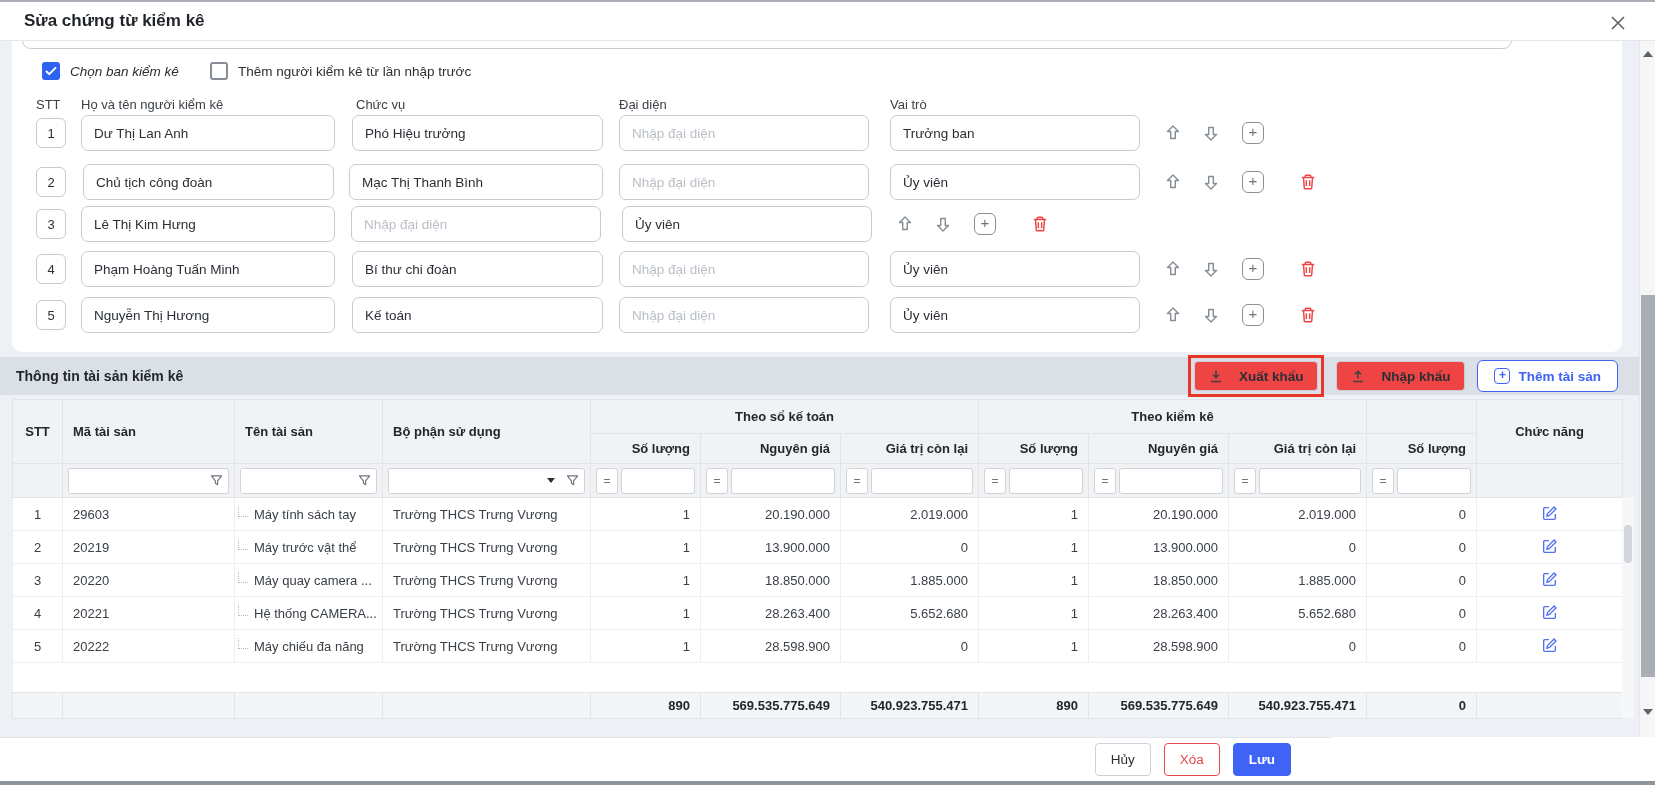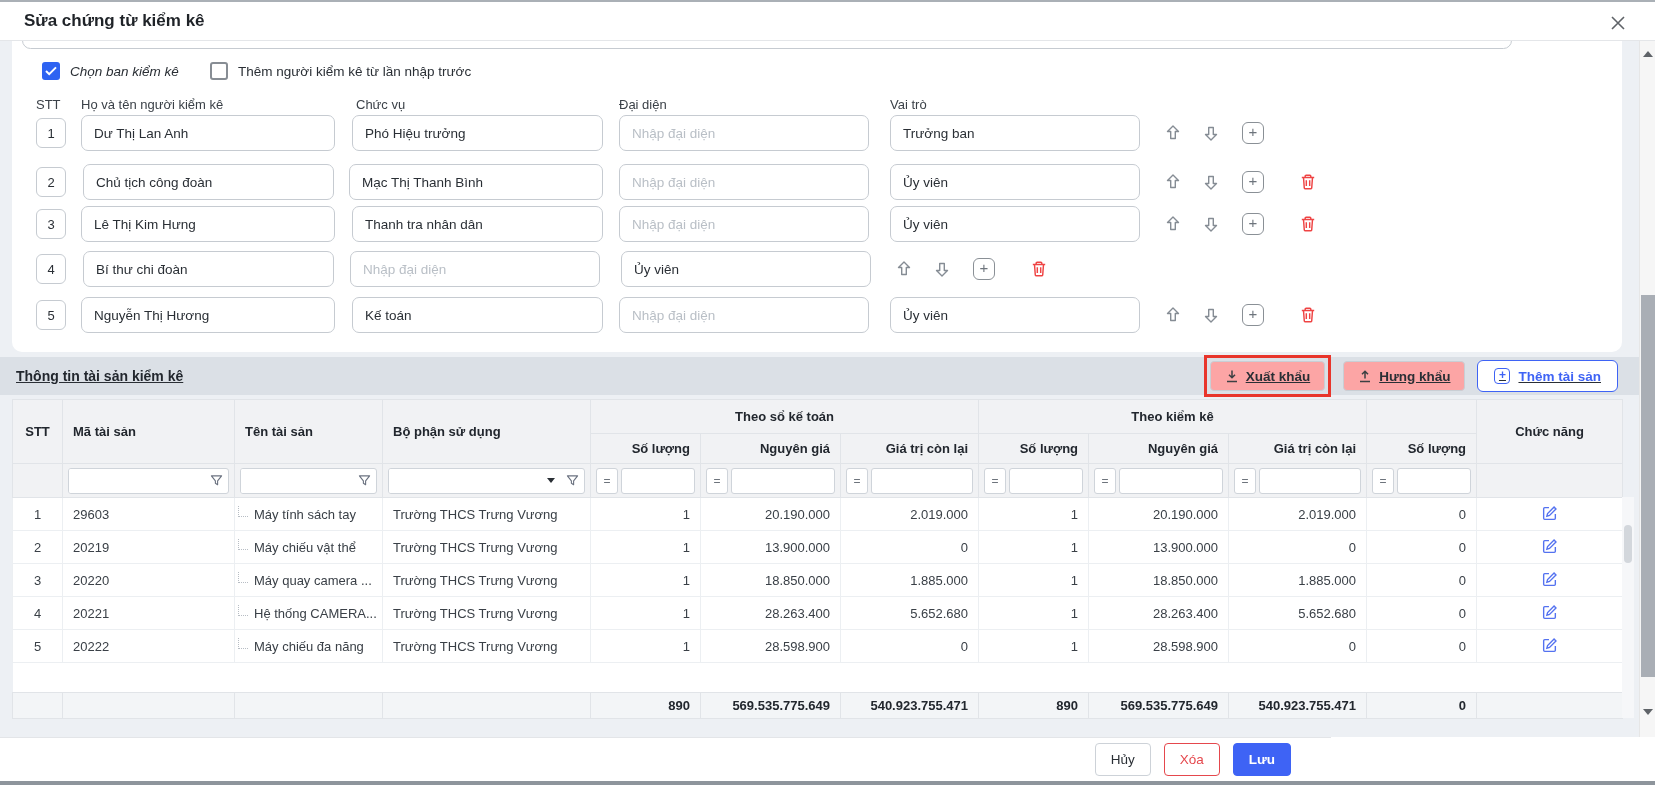--- a/index.html
+++ b/index.html
@@ -48,26 +48,26 @@
   .inp.pos  { margin-left:17px; width:251px; }
   .inp.rep  { margin-left:16px; width:250px; }
   .inp.role { margin-left:21px; width:250px; }
   .icon-btn { width:22px; height:22px; display:flex; align-items:center; justify-content:center; cursor:pointer; }
   .ml-up { margin-left:22px; } .ml-dn { margin-left:16px; } .ml-pl { margin-left:20px; } .ml-tr { margin-left:33px; }
   .plus-box { width:22px; height:22px; border:1.5px solid #8a9096; border-radius:6px; color:#6d747c;
     font-size:15px; line-height:18px; text-align:center; cursor:pointer; }
 
   
   .section-bar { position:absolute; left:0; top:357px; width:1639px; height:38px; background:#dbe0e6;
-    display:flex; align-items:center; z-index:2;text-decoration:underline; }
+    display:flex; align-items:center; z-index:2; }
   .section-title { margin-left:16px; font-size:14px; font-weight:700; color:#22272e; }
   .bar-buttons { margin-left:auto; margin-right:21px; display:flex; align-items:center; gap:12px; }
   .red-wrap { border:3px solid #e8352b; padding:3px; display:flex; }
-  .btn-light { height:30px; background:#fca5a5; border:1px solid #c9ced4; border-radius:4px; display:flex;
-    align-items:center; gap:7px; padding:0 14px; font-size:13.5px; font-weight:600; color:#2a2f35; cursor:pointer; white-space:nowrap; }
+  .btn-light { height:30px; background:#ef4444; border:1px solid #c9ced4; border-radius:4px; display:flex;
+    align-items:center; gap:16px; padding:0 14px; font-size:13.5px; font-weight:600; color:#2a2f35; cursor:pointer; white-space:nowrap; }
   .btn-add { height:32px; background:#fff; border:1px solid #3e63f5; border-radius:6px; display:flex;
     align-items:center; gap:8px; padding:0 16px; font-size:13.5px; font-weight:600; color:#3e63f5; cursor:pointer; white-space:nowrap; }
   .plus-sq { width:16px; height:16px; border:1.5px solid #3e63f5; border-radius:4px; color:#3e63f5;
     font-size:12px; line-height:13px; text-align:center; font-weight:700; }
 
   
   .asset-table { position:absolute; left:12px; top:399px; width:1610px; border-collapse:collapse;
     table-layout:fixed; font-size:13px; z-index:1; }
   .asset-table th { background:#f1f2f4; border:1px solid #e1e4e8; font-weight:700; color:#22272e; }
   .asset-table tr.gh th { height:34px; }
@@ -197,21 +197,20 @@
     <span class="icon-btn ml-tr">
         <svg width="18" height="18" viewBox="0 0 16 16" fill="none" stroke="#ef4444" stroke-width="1.3">
           <path d="M2.5 4h11M5.5 4V2.8a.8.8 0 0 1 .8-.8h3.4a.8.8 0 0 1 .8.8V4M4 4l.7 9.3a1 1 0 0 0 1 .7h4.6a1 1 0 0 0 1-.7L12 4M6.5 6.5v5M9.5 6.5v5"></path>
         </svg>
       </span>
   </div>
 
   <div class="mrow m2">
     <div class="stt-box">3</div>
     <input class="inp name" value="Lê Thị Kim Hưng" style="">
-    <input class="inp pos" value="Thanh tra nhân dân" style="">
     <input class="inp rep" placeholder="Nhập đại diện" style="">
     <input class="inp role" value="Ủy viên" style="">
     <span class="icon-btn ml-up">
         <svg width="20" height="20" viewBox="0 0 20 20" fill="none" stroke="#858c94" stroke-width="1.4" stroke-linejoin="round">
           <path d="M10 3l5.5 5.5h-3.2v7H7.7v-7H4.5z"></path>
         </svg>
       </span>
     <span class="icon-btn ml-dn">
         <svg width="20" height="20" viewBox="0 0 20 20" fill="none" stroke="#858c94" stroke-width="1.4" stroke-linejoin="round">
           <path d="M10 17l-5.5-5.5h3.2v-7h4.6v7h3.2z"></path>
@@ -222,20 +221,21 @@
       </span>
     <span class="icon-btn ml-tr">
         <svg width="18" height="18" viewBox="0 0 16 16" fill="none" stroke="#ef4444" stroke-width="1.3">
           <path d="M2.5 4h11M5.5 4V2.8a.8.8 0 0 1 .8-.8h3.4a.8.8 0 0 1 .8.8V4M4 4l.7 9.3a1 1 0 0 0 1 .7h4.6a1 1 0 0 0 1-.7L12 4M6.5 6.5v5M9.5 6.5v5"></path>
         </svg>
       </span>
   </div>
 
   <div class="mrow m3">
     <div class="stt-box">4</div>
+    <input class="inp name" value="Phạm Hoàng Tuấn Minh" style="">
     <input class="inp pos" value="Bí thư chi đoàn" style="">
     <input class="inp rep" placeholder="Nhập đại diện" style="">
     <input class="inp role" value="Ủy viên" style="">
     <span class="icon-btn ml-up">
         <svg width="20" height="20" viewBox="0 0 20 20" fill="none" stroke="#858c94" stroke-width="1.4" stroke-linejoin="round">
           <path d="M10 3l5.5 5.5h-3.2v7H7.7v-7H4.5z"></path>
         </svg>
       </span>
     <span class="icon-btn ml-dn">
         <svg width="20" height="20" viewBox="0 0 20 20" fill="none" stroke="#858c94" stroke-width="1.4" stroke-linejoin="round">
@@ -287,21 +287,21 @@
         <svg width="14" height="14" viewBox="0 0 14 14" fill="none" stroke="#3c4043" stroke-width="1.5">
             <path d="M7 1.5v7M4 5.7l3 3 3-3M2 12.5h10"></path>
           </svg>
         <span>Xuất khẩu</span>
       </button>
     </div>
     <button class="btn-light">
       <svg width="14" height="14" viewBox="0 0 14 14" fill="none" stroke="#3c4043" stroke-width="1.5">
           <path d="M7 9.5v-7M4 5.3l3-3 3 3M2 12.5h10"></path>
         </svg>
-      <span>Hưng khẩu</span>
+      <span>Nhập khẩu</span>
     </button>
     <button class="btn-add">
       <span class="plus-sq">+</span>
       <span>Thêm tài sản</span>
     </button>
   </div>
 </div>
 
 <table class="asset-table">
   <colgroup>
@@ -432,21 +432,21 @@
       <td class="c"><span class="edit-btn">
             <svg width="17" height="17" viewBox="0 0 16 16" fill="none" stroke="#5472f0" stroke-width="1.3">
               <path d="M13.5 8.5v4a1 1 0 0 1-1 1h-9a1 1 0 0 1-1-1v-9a1 1 0 0 1 1-1h4"></path>
               <path d="M12.3 1.9l1.8 1.8L8 9.8l-2.5.7.7-2.5z"></path>
             </svg>
           </span></td>
     </tr>
     <tr>
       <td class="c">2</td>
       <td class="l">20219</td>
-      <td class="namecell"><span class="tree-stub"></span><span>Máy chiếu vật thể</span></td>
+      <td class="namecell"><span class="tree-stub"></span><span>Máy trước vật thể</span></td>
       <td class="l">Trường THCS Trưng Vương</td>
       <td class="r">1</td>
       <td class="r">13.900.000</td>
       <td class="r">0</td>
       <td class="r">1</td>
       <td class="r">13.900.000</td>
       <td class="r">0</td>
       <td class="r">0</td>
       <td class="c"><span class="edit-btn">
             <svg width="17" height="17" viewBox="0 0 16 16" fill="none" stroke="#5472f0" stroke-width="1.3">

